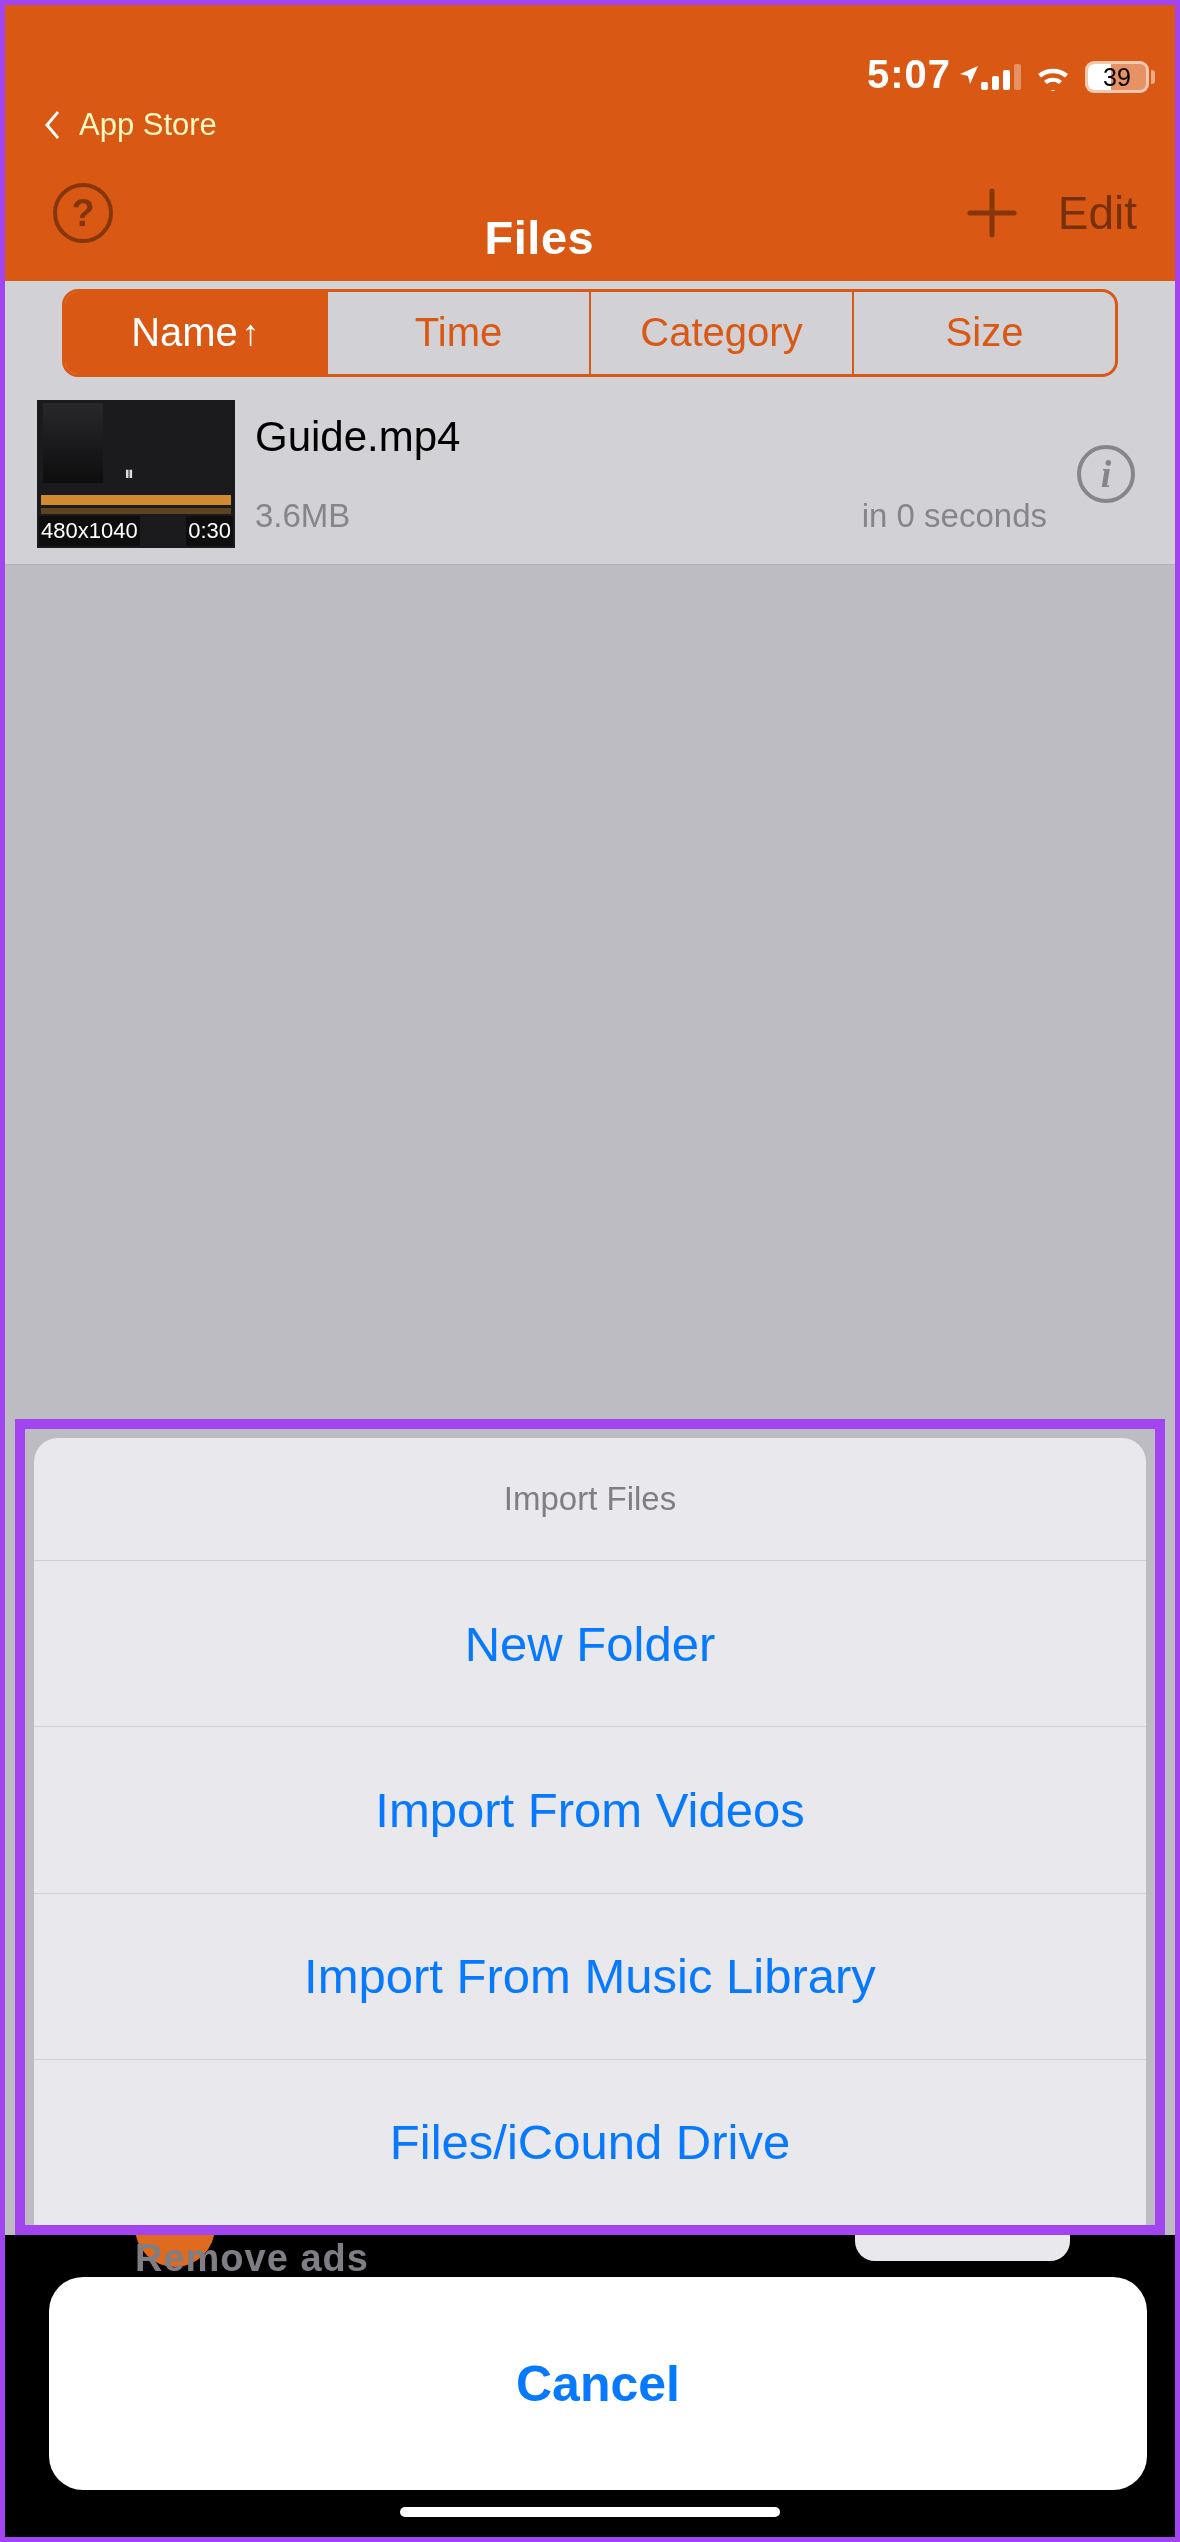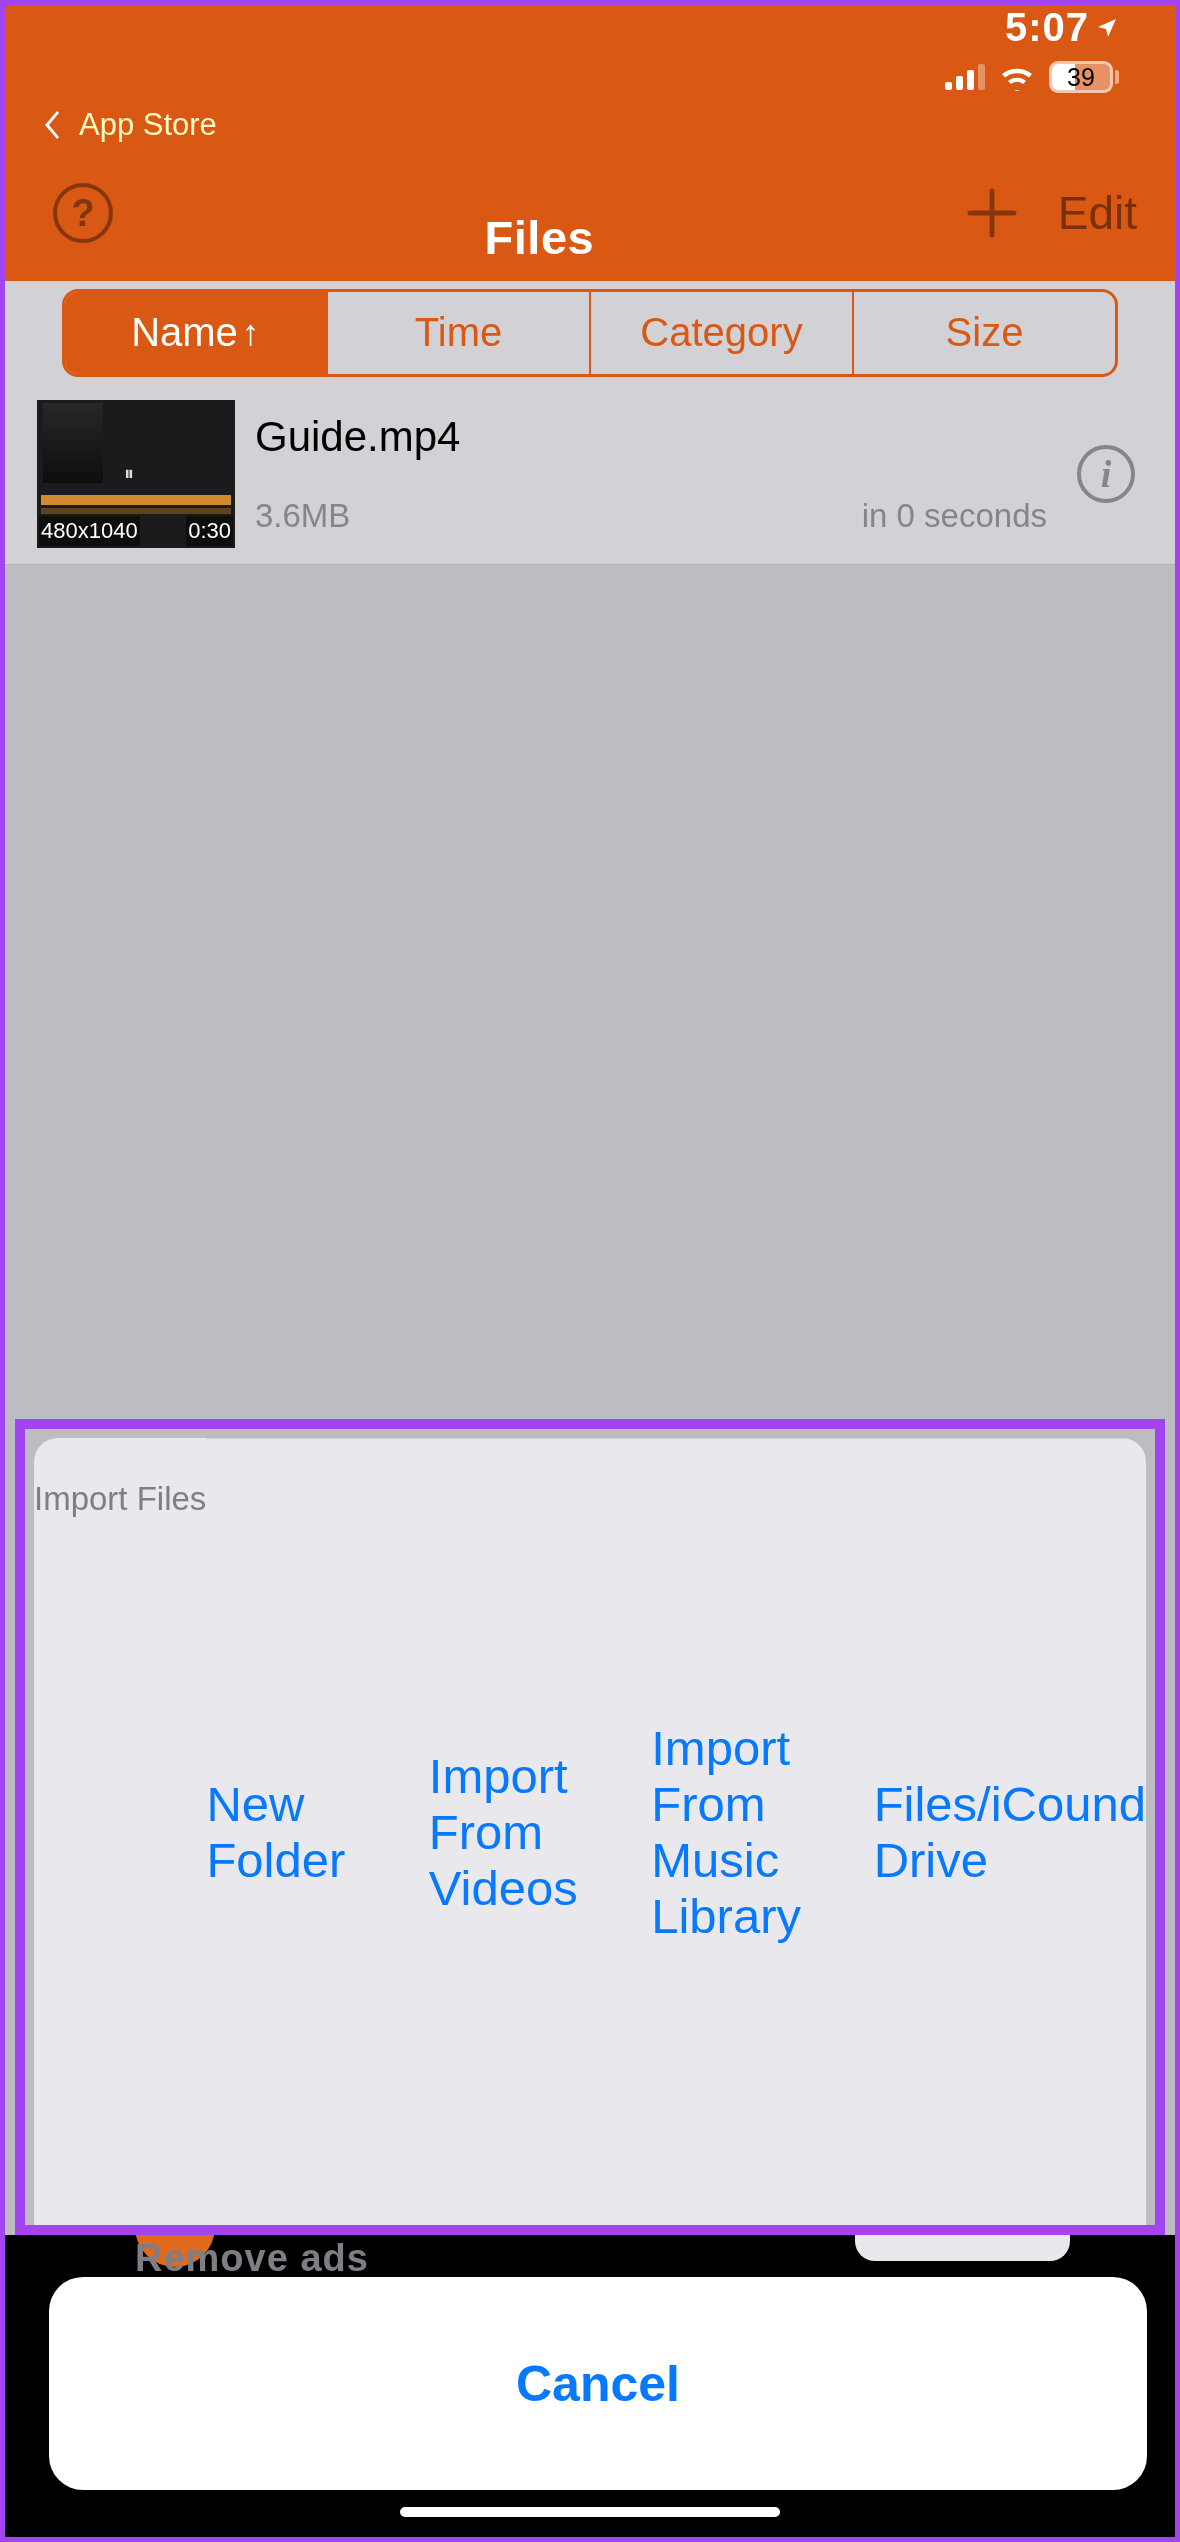--- a/index.html
+++ b/index.html
@@ -1,20 +1,20 @@
 <!DOCTYPE html>
 <html><head>
   <meta charset="utf-8">
   <style>
     * { margin: 0; padding: 0; box-sizing: border-box; -webkit-font-smoothing: antialiased; }
     html, body { width: 1180px; height: 2542px; font-family: -apple-system, "SF Pro Text", "Helvetica Neue", Arial, sans-serif; background: #b892e8; overflow: hidden; }
     .frame { position: absolute; left: 5px; top: 5px; width: 1170px; height: 2532px; background: #bdbcc2; overflow: hidden; }
 
     
-    .status-bar { height: 100px; background: #d95813; color: #fff; display: flex; align-items: flex-end; padding: 0 56px 8px 80px; justify-content: space-between; flex-direction: column; }
+    .status-bar { height: 100px; background: #d95813; color: #fff; display: flex; align-items: flex-end; padding: 0 20px 8px 80px; justify-content: flex-end; }
     .status-left { display: flex; align-items: center; gap: 6px; }
     .status-time { font-size: 40px; font-weight: 700; letter-spacing: 1px; }
     .loc-icon { width: 24px; height: 24px; }
     .status-right { display: flex; align-items: center; gap: 14px; padding-bottom: 4px; }
     .signal { display: flex; align-items: flex-end; gap: 4px; height: 26px; }
     .signal .b { width: 7px; background: #fff; border-radius: 2px; }
     .signal .b.dim { background: rgba(255,255,255,0.35); }
     .wifi { width: 36px; height: 28px; }
     .battery { display: flex; align-items: center; }
     .battery-body { width: 64px; height: 32px; border: 3px solid rgba(255,255,255,0.5); border-radius: 9px; position: relative; background: rgba(255,255,255,0.35); display:flex; align-items:center; }
@@ -52,21 +52,21 @@
     .thumb .decor2 { position:absolute; left:4px; top:95px; right:4px; height:10px; background:#d18a2e; }
     .thumb .decor3 { position:absolute; left:4px; top:108px; right:4px; height:6px; background:#8c5f24; opacity:0.6; }
     .thumb .pl { position:absolute; left:44%; top:42%; color:#ddd; font-size:20px; }
     .file-meta { flex: 1; display: flex; flex-direction: column; justify-content: center; gap: 36px; }
     .file-name { font-size: 42px; color: #000; font-weight: 400; }
     .file-sub { display: flex; justify-content: space-between; color: #86858b; font-size: 33px; font-weight:400; padding-right:30px; }
     .info-btn { width: 58px; height: 58px; border: 4px solid #86858b; border-radius: 50%; display: flex; align-items: center; justify-content: center; color: #86858b; font-family: Georgia, serif; font-size: 38px; font-weight:700; font-style: italic; }
 
     
     .sheet-wrap { position: absolute; left: 10px; right: 10px; top: 1414px; height: 816px; border: 10px solid #a244f0; background: transparent; }
-    .sheet { position: absolute; left: 9px; right: 9px; top: 9px; bottom: 0; background: #e9e8ed; border-radius: 24px 24px 0 0; overflow: hidden; display:flex; }
+    .sheet { position: absolute; left: 9px; right: 9px; top: 9px; bottom: 0; background: #e9e8ed; border-radius: 24px 24px 0 0; overflow: hidden; display:flex; flex-direction:column; }
     .sheet-title { text-align: center; color: #7f7e84; font-size: 33px; padding: 42px 0 42px; }
     .sheet-item { flex:1; border-top: 1px solid #cfced3; display:flex; align-items:center; justify-content:center; color: #0779ff; font-size: 49px; font-weight: 400; }
 
     
     .below-dark { position: absolute; left: 0; right: 0; top: 2230px; bottom: 0; background: #000; }
     .remove-strip { position:absolute; left:130px; top:2232px; color:#7f7e84; font-size:38px; font-weight:600; letter-spacing:1px; }
     .remove-logo { position:absolute; left:130px; top:2222px; width:80px; height:40px; background:#df6a1e; border-radius:0 0 40px 40px; }
     .remove-pill { position:absolute; right:105px; top:2220px; width:215px; height:36px; background:#e9e8ed; border-radius:0 0 20px 20px; }
 
     

